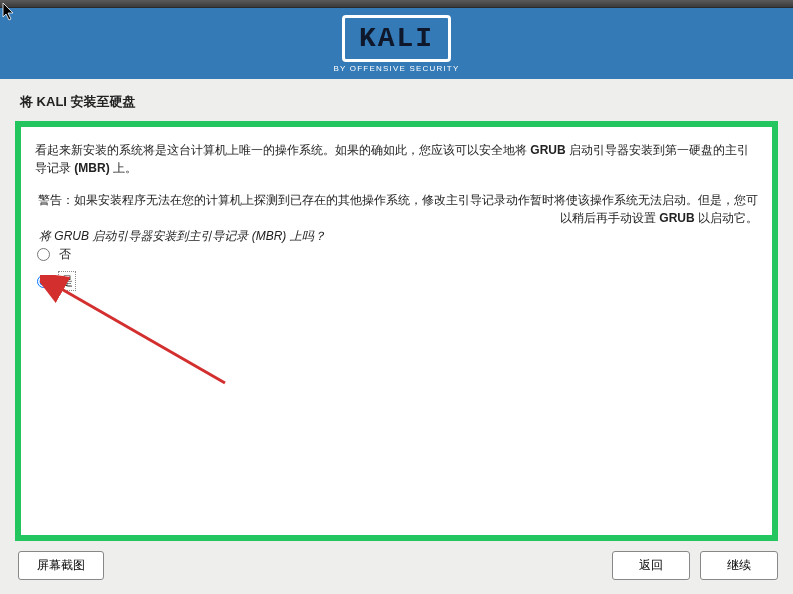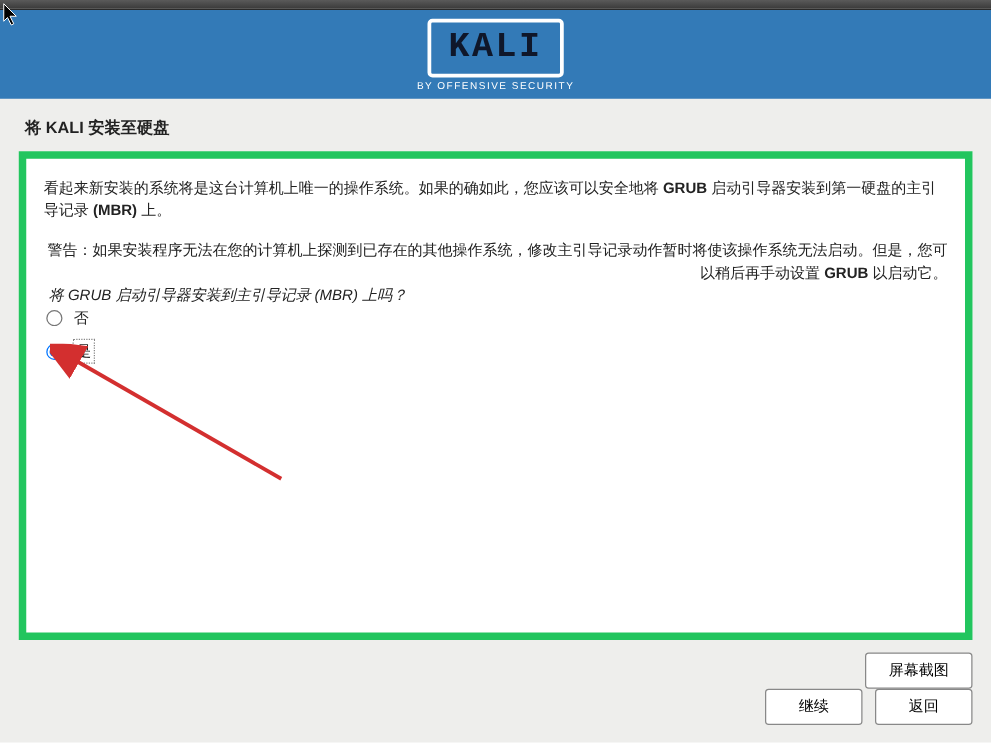--- a/index.html
+++ b/index.html
@@ -75,25 +75,24 @@
     
     .radio-group { display: flex; flex-direction: column; gap: 9px; margin-left: 2px; }
     .radio-row { display: flex; align-items: center; gap: 9px; }
     input[type="radio"] { width: 13px; height: 13px; }
     .radio-label { font-size: 12px; }
     .radio-label.selected { outline: 1px dotted #888; padding: 0 2px; }
     
     .bold { font-weight: bold; }
     
     .footer {
-      padding: 10px 15px 14px 31px;
+      padding: 10px 15px 14px 18px;
       display: flex;
       justify-content: space-between;
-      align-items: flex-end;
-      flex-direction: column;
+      align-items: flex-start;
     }
     
     .btn {
       background: #ffffff;
       border: 1px solid #888;
       border-radius: 3px;
       padding: 5px 18px;
       font-size: 12px;
       cursor: pointer;
       min-width: 78px;
@@ -168,16 +167,16 @@
         <path d="M0,0 L0,10 L12,5 Z" fill="#d32f2f"></path>
       </marker>
     </defs>
     <line x1="185" y1="108" x2="18" y2="12" stroke="#d32f2f" stroke-width="3" marker-end="url(#ah)"></line>
   </svg>
 </div>
 
 <div class="footer">
   <button class="btn">屏幕截图</button>
   <div class="footer-right">
+    <button class="btn">返回</button>
     <button class="btn">继续</button>
-    <button class="btn">返回</button>
   </div>
 </div>
 
 </body></html>

